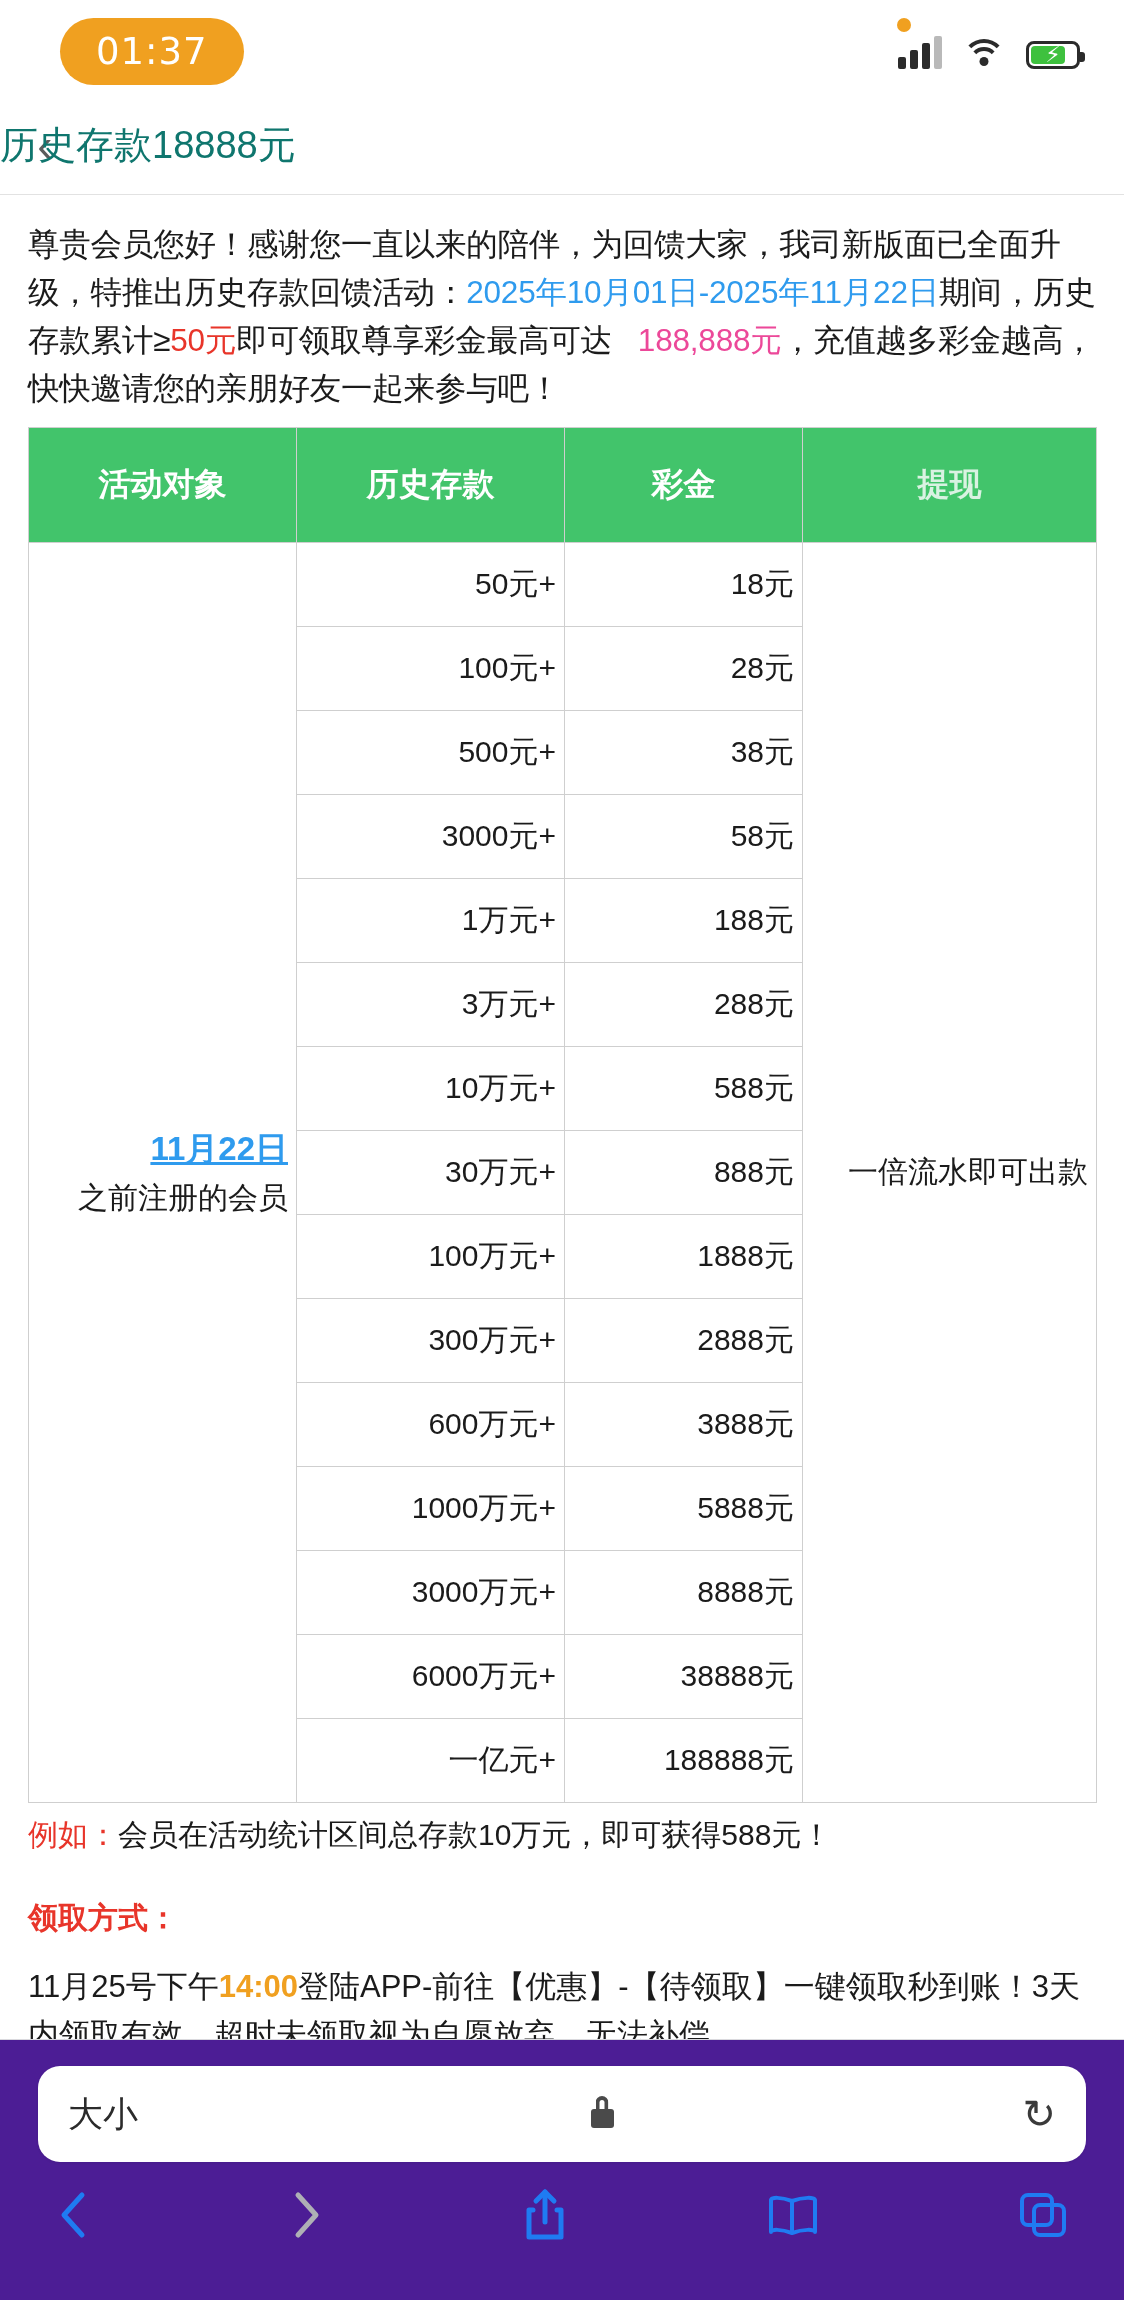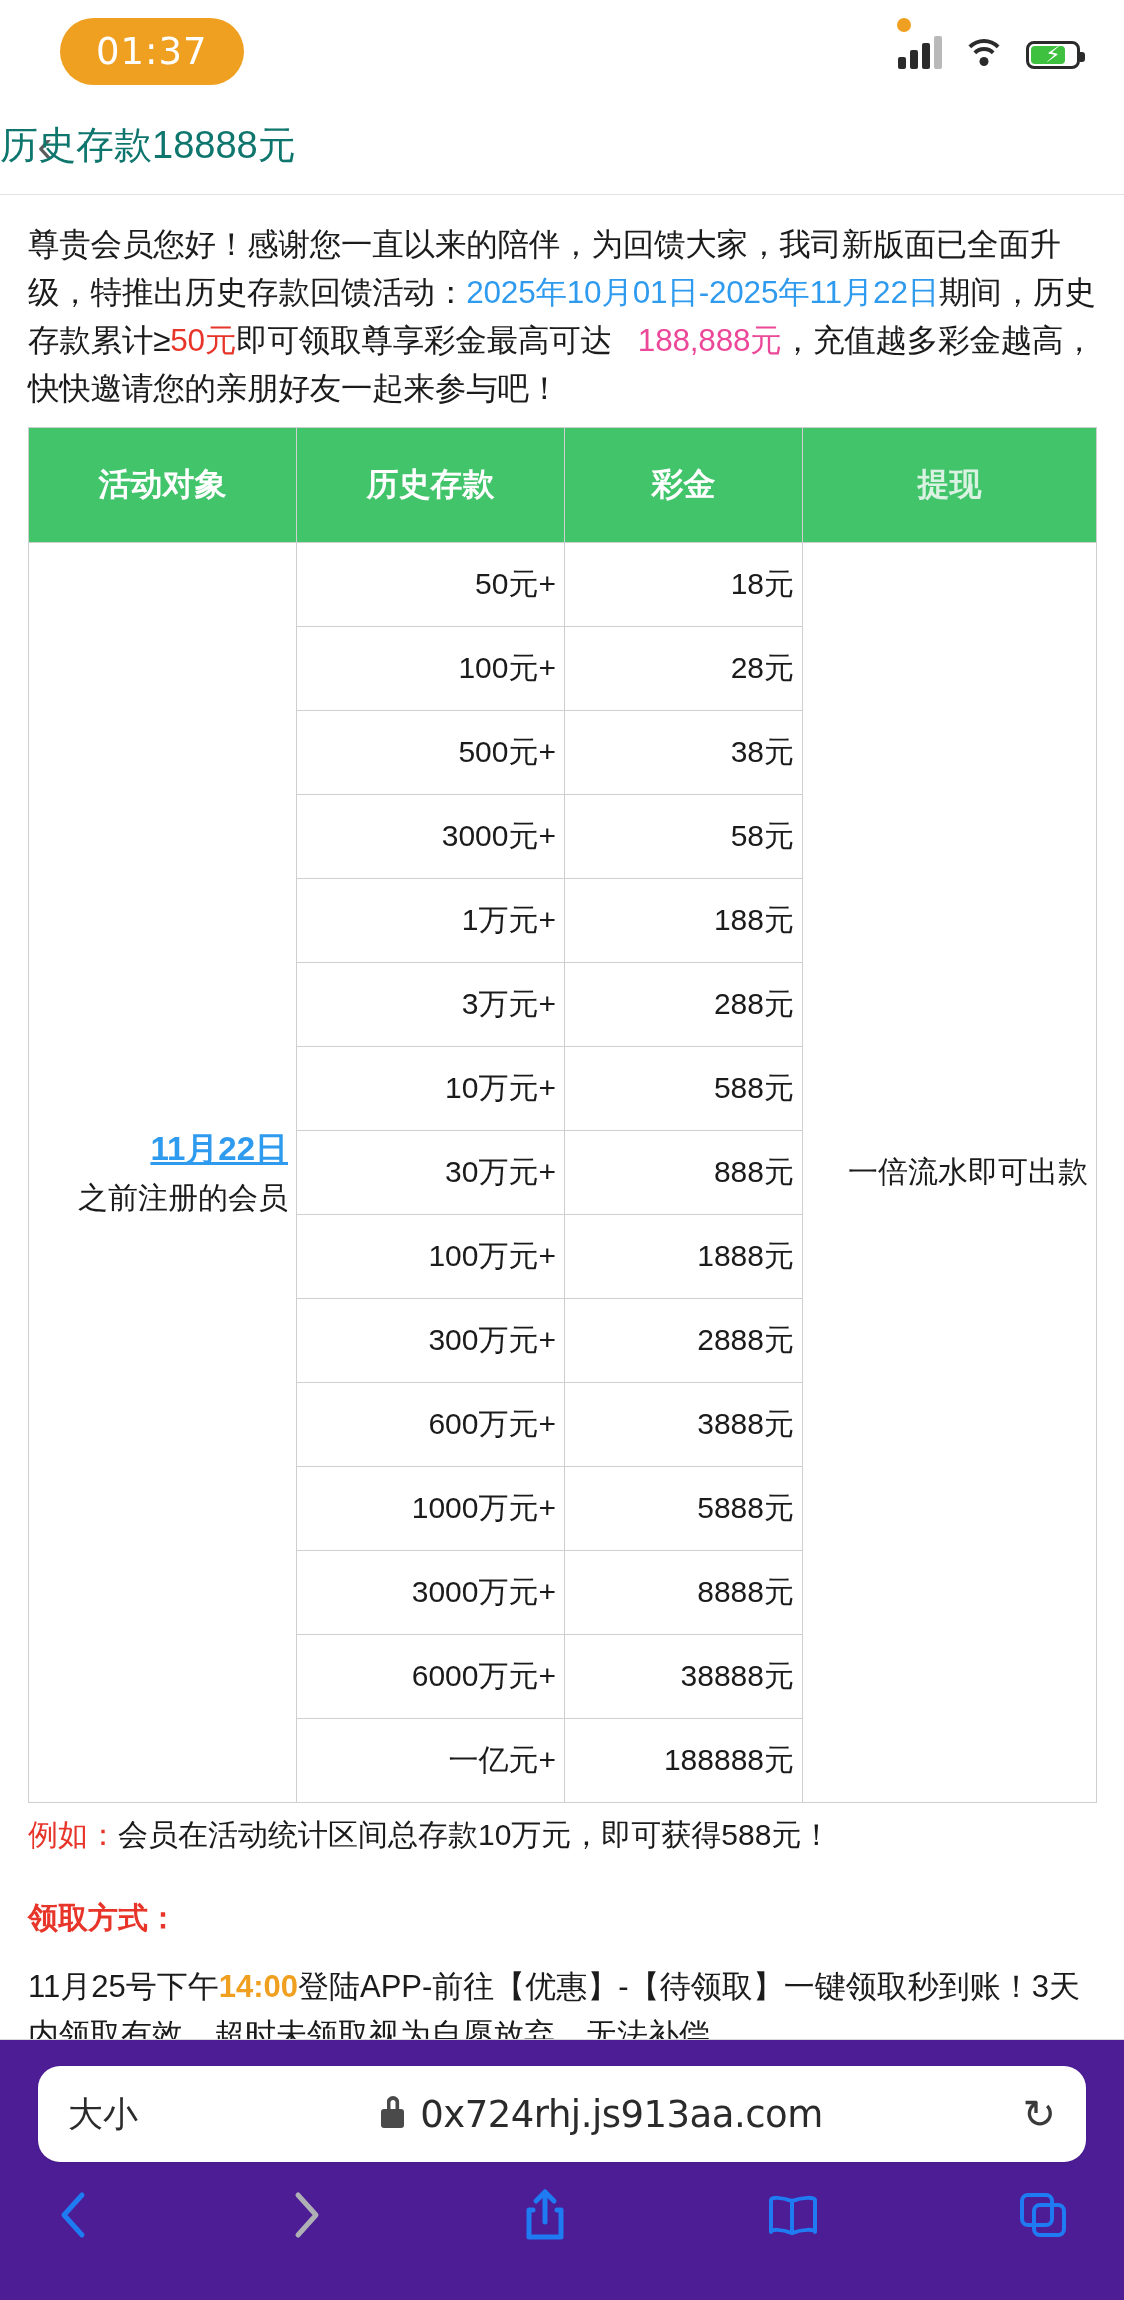--- a/index.html
+++ b/index.html
@@ -427,21 +427,20 @@
   <div class="howto-body">
     <span>11月25号下午</span><span class="orange-b">14:00</span><span>登陆APP-前往【优惠】-【待领取】一键领取秒到账！3天内领取有效，超时未领取视为自愿放弃，无法补偿。</span>
   </div>
 </div>
 
 <div class="browser-bar">
   <div class="url-row">
     <div class="size-label">大小</div>
     <div class="url-mid">
       <div class="lock"></div>
-      <div class="url-text">0x724rhj.js913aa.com</div>
     </div>
     <div class="reload">↻</div>
   </div>
   <div class="tool-row">
     <div class="tool">
       <svg width="34" height="52" viewBox="0 0 34 52">
           <polyline points="26,6 8,26 26,46" fill="none" stroke="#1f7bf2" stroke-width="5" stroke-linecap="round" stroke-linejoin="round"></polyline>
         </svg>
     </div>
     <div class="tool disabled">

